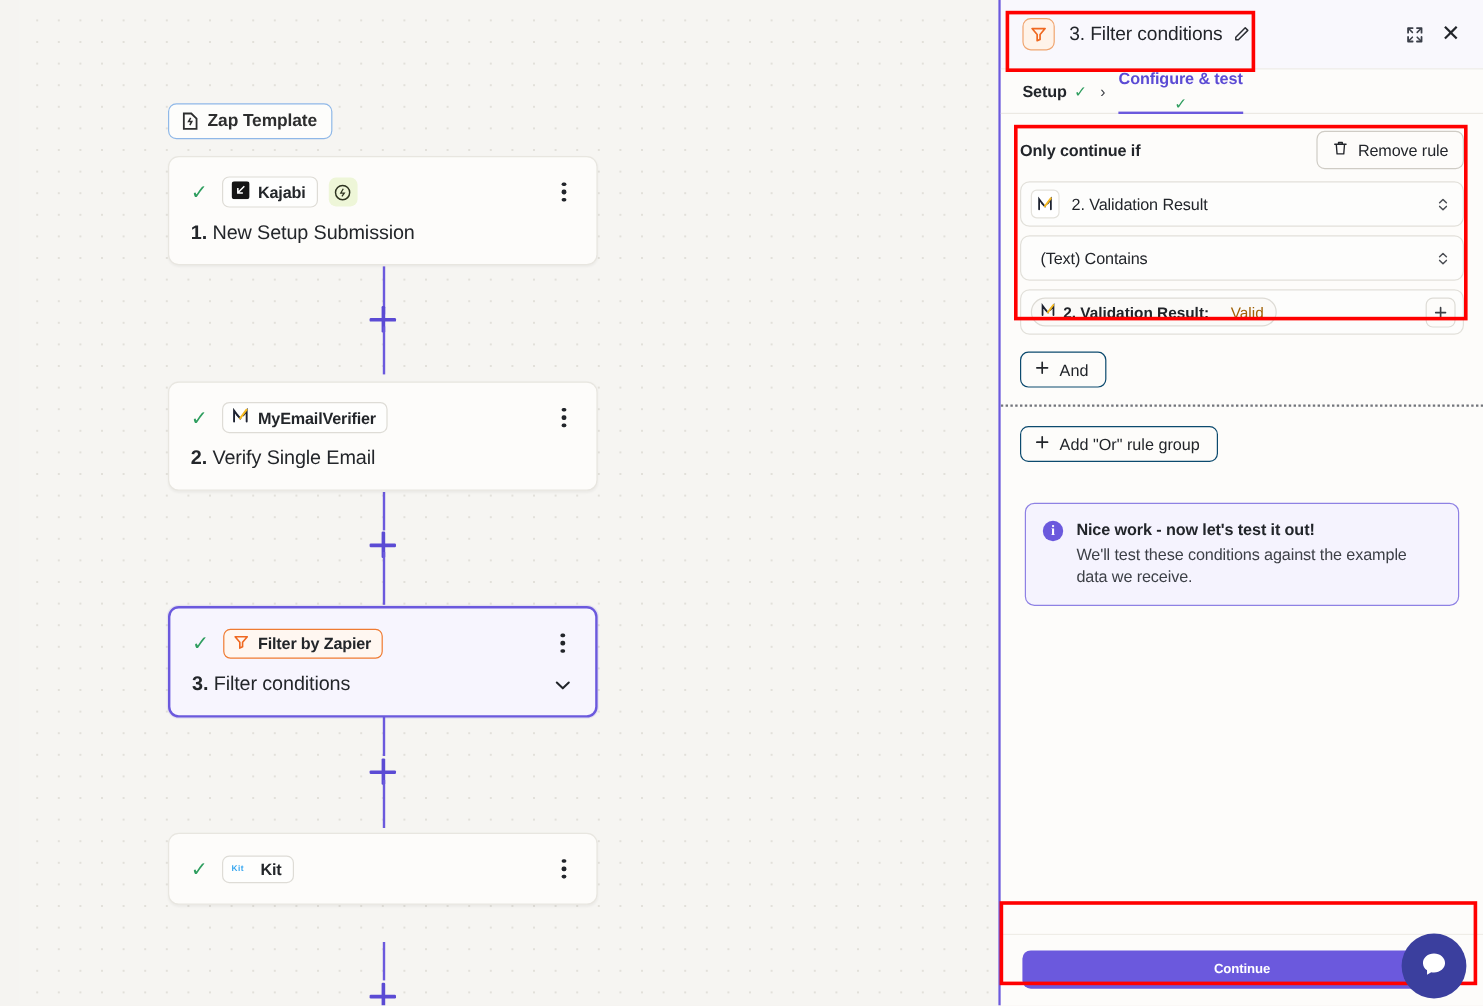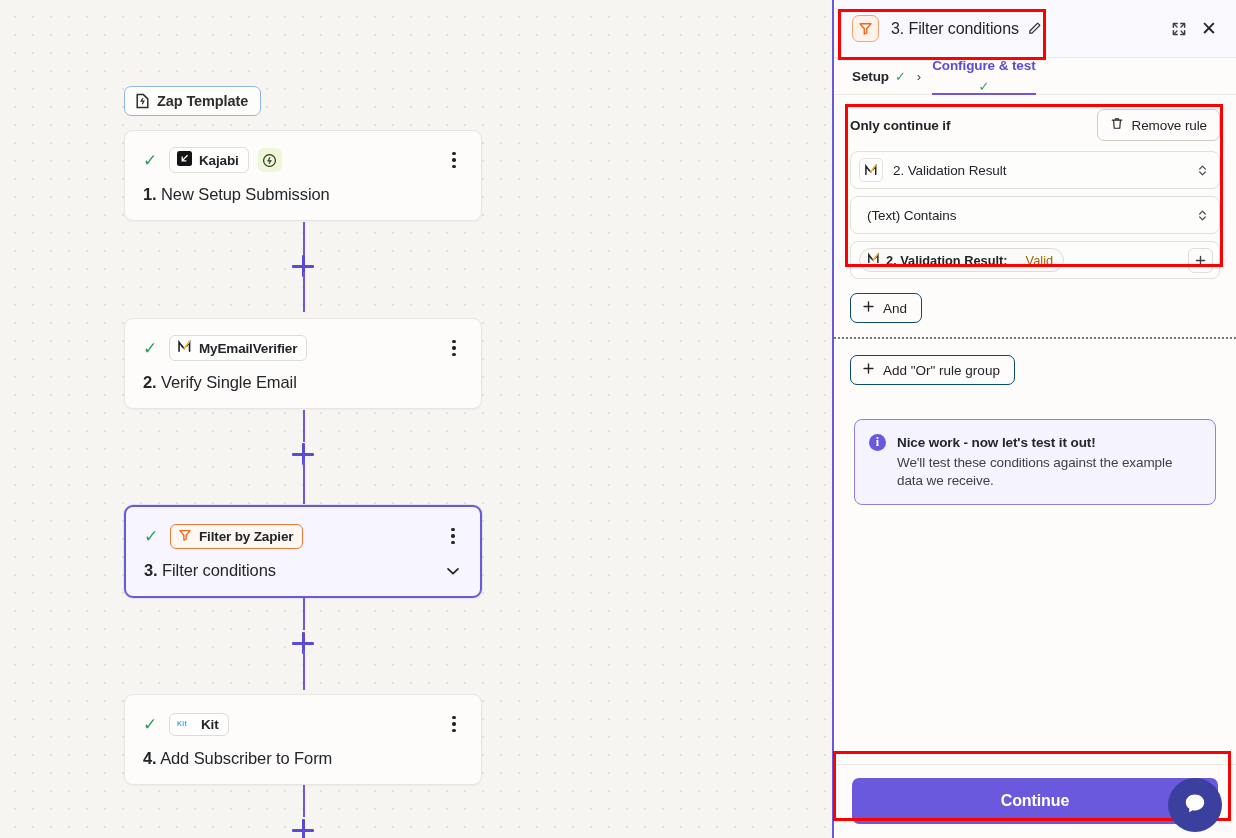--- a/index.html
+++ b/index.html
@@ -6,21 +6,21 @@
   html, body {
     width: 1236px; height: 838px;
     font-family: "Liberation Sans", sans-serif;
     overflow: hidden;
     background: #f5f4f1;
   }
   #app { position: relative; width: 1236px; height: 838px; }
 
   
   #canvas {
-    position: absolute; left: 0; top: 0;
+    position: absolute; left: 16px; top: 0;
     width: 832px; height: 838px;
     background-color: #f6f5f2;
     background-image: radial-gradient(circle, #e2e0da 1.1px, transparent 1.2px);
     background-size: 18px 18px;
     background-position: 6px 8px;
     overflow: hidden;
   }
 
   .zap-template-badge {
     position: absolute; left: 124px; top: 86px;
@@ -186,22 +186,22 @@
     color:#fff; font-size:12px; font-weight:bold; display:flex; align-items:center;
     justify-content:center; flex:none; margin-top:1px; font-family:"Liberation Serif", serif; }
   .info-title { font-size:13.5px; font-weight:bold; color:#22252a; letter-spacing:-0.1px;margin-top:44px; }
   .info-body { font-size:13.5px; color:#3d4047; margin-top:3px; line-height:1.35; letter-spacing:-0.1px; }
 
   .panel-footer {
     flex:none; border-top:1px solid #ece9e3; background:#fdfcfa;
     padding: 13px 18px 14px 18px;
   }
   .btn-continue {
-    width:100%; height: 46px; border:none; border-radius:7px;
-    background:#6b59dd; color:#fff; font-size:16px; font-weight:bold;
+    width:100%; height: 32px; border:none; border-radius:7px;
+    background:#6b59dd; color:#fff; font-size:11px; font-weight:bold;
     cursor:pointer; font-family:"Liberation Sans", sans-serif; letter-spacing:-0.1px;
   }
 
   
   .redbox { position:absolute; border: 3px solid #ff0000; pointer-events:none; z-index: 50; }
 
   
   .chat-widget {
     position:absolute; right: 14px; bottom: 6px;
     width: 54px; height: 54px; border-radius:50%;
@@ -333,24 +333,20 @@
               <text x="0" y="9.2" font-family="Liberation Sans, sans-serif" font-size="9" font-weight="bold" fill="#3aa8f0" letter-spacing="0.4">Kit</text>
             </svg>
           </span>
           <span>Kit</span>
         </span>
         <span class="kebab">
             <i></i>
             <i></i>
             <i></i>
           </span>
-      </div>
-      <div class="node-title">
-        <b>4.</b>
-        <span>Add Subscriber to Form</span>
       </div>
     </div>
   </div>
 
   <div id="panel">
 
     <div class="panel-header">
       <span class="filter-icon-box">
         <svg width="15" height="15" viewBox="0 0 16 16" fill="none" stroke="#ef6820" stroke-width="1.5" stroke-linejoin="round">
           <path d="M2.2 3h11.6L9.3 8.3v4.3L6.7 13.8V8.3z"></path>

